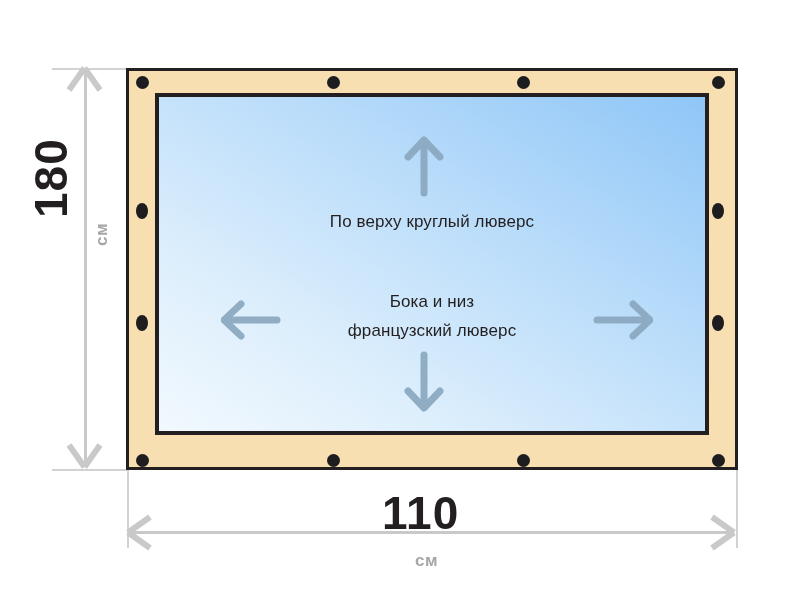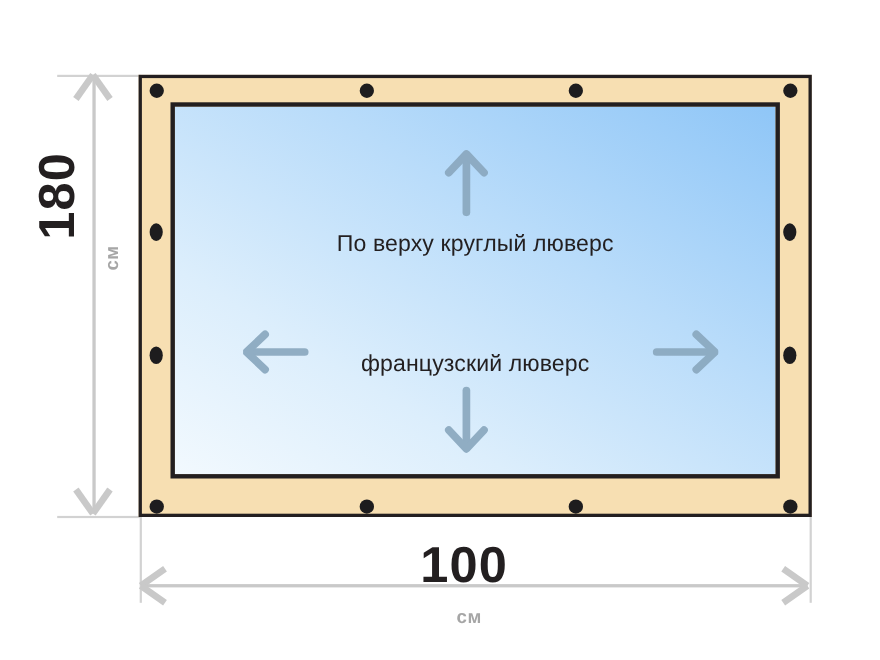--- a/index.html
+++ b/index.html
@@ -66,21 +66,21 @@
     position: absolute;
     color: #8aa8bf;
     opacity: .92;
   }
   .arrow svg { display: block; }
 
   
   .note {
     position: absolute;
     color: #231f20;
-    font-size: 21px;
+    font-size: 17px;
     line-height: 29px;
     text-align: center;
     white-space: pre;
     letter-spacing: .1px;
   }
 
   
   .dim-line {
     position: absolute;
     background: #c9c9c9;
@@ -191,20 +191,21 @@
 
       <div class="arrow" style="left:432px; top:202px;">
         <svg width="62" height="42" viewBox="0 0 62 42" aria-hidden="true">
           <path d="M6 21 L58 21" stroke="currentColor" stroke-width="7" fill="none" stroke-linecap="round"></path>
           <path d="M42 5 L59 21 L42 37" stroke="currentColor" stroke-width="7" fill="none" stroke-linecap="round" stroke-linejoin="round"></path>
         </svg>
       </div>
 
       <div class="note" style="left:0; right:0; top:110px;">По верху круглый люверс</div>
 
+      <div class="note" style="left:0; right:0; top:190px;">Бока и низ</div>
       <div class="note" style="left:0; right:0; top:219px;">французский люверс</div>
     </div>
 
     <div class="grommet" style="left:13px;  top:11px;"></div>
     <div class="grommet" style="left:204px; top:11px;"></div>
     <div class="grommet" style="left:394px; top:11px;"></div>
     <div class="grommet" style="left:589px; top:11px;"></div>
 
     <div class="grommet" style="left:13px;  top:389px;"></div>
     <div class="grommet" style="left:204px; top:389px;"></div>
@@ -231,17 +232,17 @@
         <path d="M24 34 L2 18.5" stroke="currentColor" stroke-width="6" fill="none" stroke-linecap="butt"></path>
       </svg>
     </div>
     <div class="dim-arrow" style="left:710px; top:514px;">
       <svg width="26" height="37" viewBox="0 0 26 37" aria-hidden="true">
         <path d="M2 3 L24 18.5" stroke="currentColor" stroke-width="6" fill="none" stroke-linecap="butt"></path>
         <path d="M2 34 L24 18.5" stroke="currentColor" stroke-width="6" fill="none" stroke-linecap="butt"></path>
       </svg>
     </div>
 
-    <div id="width-value" class="dim-value">100</div>
+    <div id="width-value" class="dim-value">110</div>
     <div id="width-unit" class="dim-unit">см</div>
   </div>
 
 </div>
 
 </body></html>

